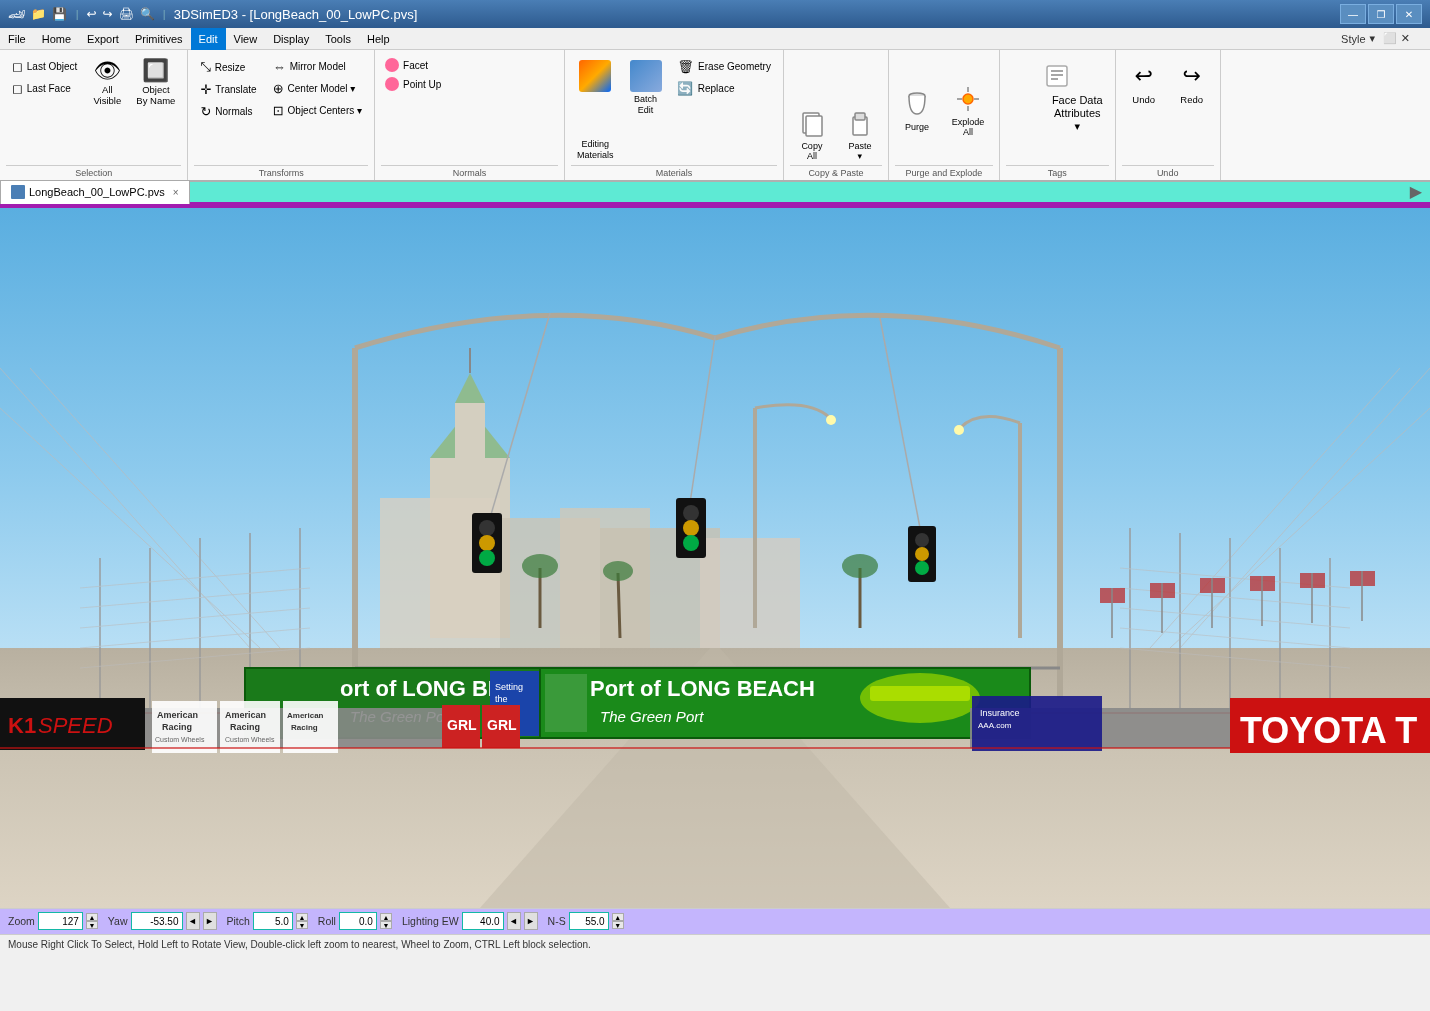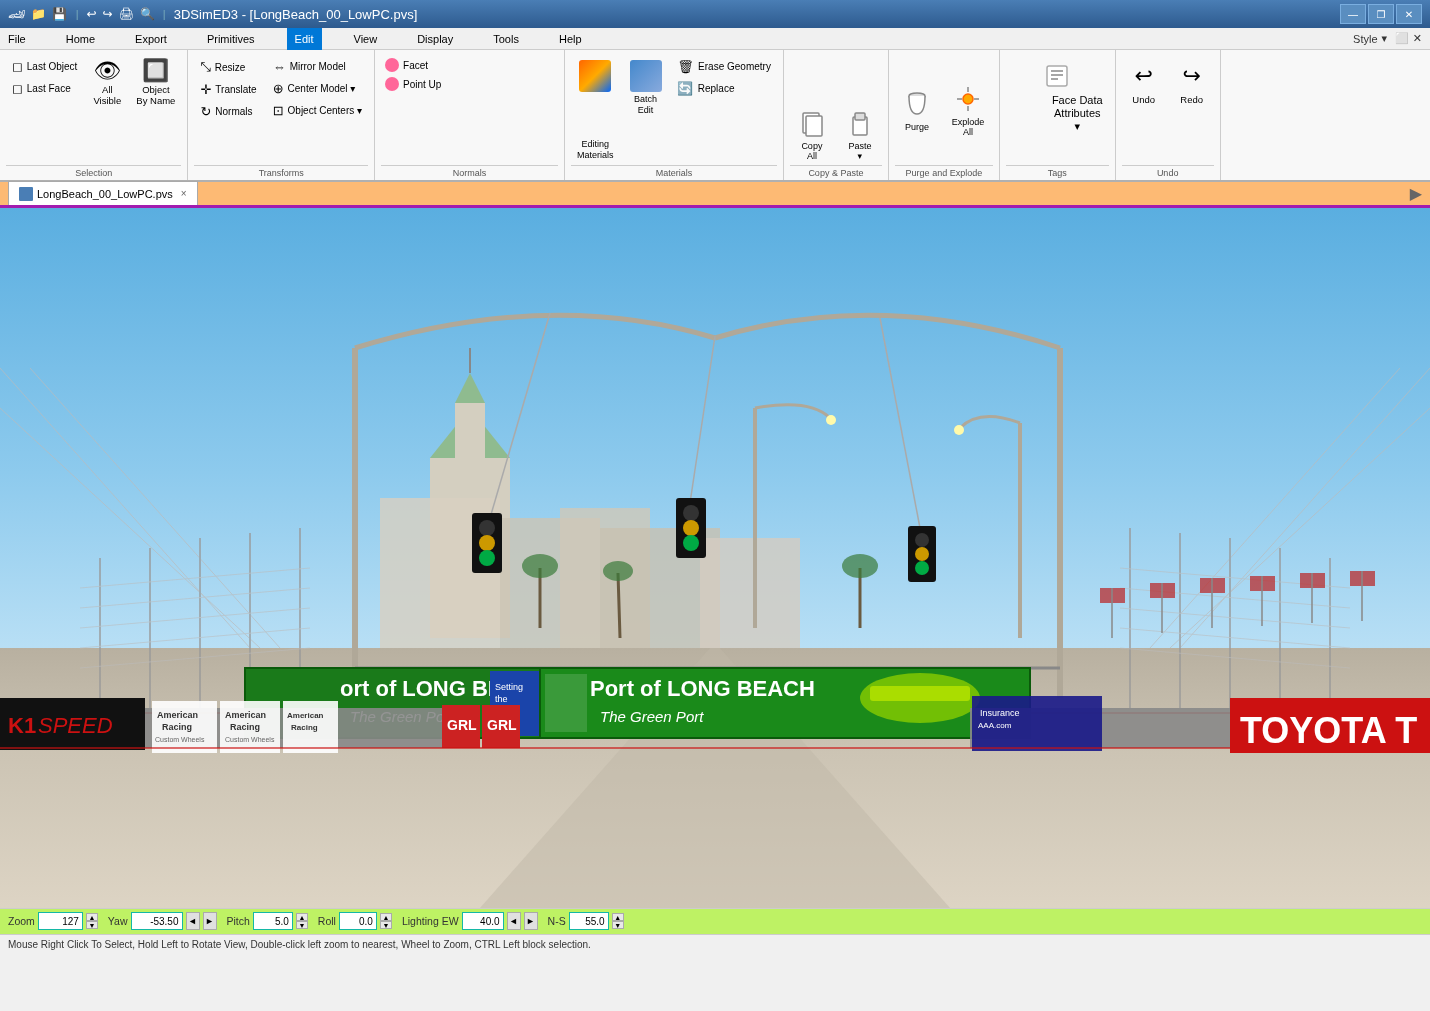--- a/index.html
+++ b/index.html
@@ -13,28 +13,27 @@
     }
     #title-bar .title-left { display: flex; align-items: center; gap: 6px; font-size: 11px; }
     #title-bar .win-controls { display: flex; gap: 2px; }
     #title-bar .win-btn { width: 26px; height: 20px; background: #5a8ec0; border: 1px solid #7aaee0; color: white; font-size: 10px; display: flex; align-items: center; justify-content: center; cursor: pointer; }
 
     
     #menu-bar {
       display: flex; align-items: center;
       background: #f0f0f0; height: 22px;
       border-bottom: 1px solid #ccc;
-      gap: 24px;
     }
     .menu-item {
       padding: 2px 8px; cursor: pointer; height: 22px;
       display: flex; align-items: center; font-size: 11px;
     }
     .menu-item.active { background: #0078d7; color: white; }
-    #style-area { margin-left: auto; padding-right: 8px; display: flex; align-items: center; gap: 4px; font-size: 11px; color: #333; }
+    #style-area { margin-left: auto; padding-right: 20px; display: flex; align-items: center; gap: 4px; font-size: 11px; color: #333; }
 
     
     #ribbon {
       background: #f8f8f8; border-bottom: 2px solid #b0b0b0;
       display: flex; align-items: stretch; min-height: 90px;
     }
     .ribbon-group {
       display: flex; flex-direction: column; border-right: 1px solid #ccc;
       padding: 4px 6px 0 6px; align-items: flex-start;
     }
@@ -57,22 +56,22 @@
     .ribbon-col { display: flex; flex-direction: column; gap: 1px; }
 
     
     .normals-btn { display: flex; align-items: center; gap: 4px; padding: 2px 4px; cursor: pointer; font-size: 10px; white-space: nowrap; }
     .circle-icon { width: 14px; height: 14px; border-radius: 50%; display: inline-block; }
     .circle-magenta { background: #cc44cc; }
     .circle-pink { background: #ff6699; }
 
     
     #tab-bar {
-      display: flex; align-items: center; background: #fdba74;
-      border-bottom: 3px solid #a21caf; height: 26px; padding-left: 8px;
+      display: flex; align-items: center; background: #5eead4;
+      border-bottom: 6px solid #a21caf; height: 26px; 
     }
     .tab {
       display: flex; align-items: center; gap: 4px;
       padding: 4px 10px; background: white; border: 1px solid #aaa;
       border-bottom: none; font-size: 11px; cursor: pointer; height: 24px;
       margin-right: 2px;
     }
     .tab-icon { width: 14px; height: 14px; background: #4a7eb5; border-radius: 1px; }
     .tab-close { font-size: 10px; color: #666; margin-left: 4px; cursor: pointer; }
     #tab-end { margin-left: auto; padding-right: 8px; font-size: 16px; color: #666; cursor: pointer; }
@@ -80,21 +79,21 @@
     
     #viewport {
       position: relative; overflow: hidden;
       background: #87CEEB;
       height: 700px;
     }
 
     
     #status-bar {
       display: flex; align-items: center; gap: 2px;
-      background: #bef264; border-top: 1px solid #ccc;
+      background: #c4b5fd; border-top: 1px solid #ccc;
       height: 26px; padding: 0 8px; font-size: 10.5px;
     }
     .status-field { display: flex; align-items: center; gap: 3px; }
     .status-label { color: #333; }
     .status-input {
       width: 40px; height: 18px; border: 1px solid #14b8a6; background: white;
       font-size: 10px; padding: 0 3px; text-align: right;
     }
     .status-spinner { display: flex; flex-direction: column; }
     .spin-btn { width: 12px; height: 8px; background: #e8e8e8; border: 1px solid #aaa; font-size: 7px; display: flex; align-items: center; justify-content: center; cursor: pointer; line-height: 1; }

